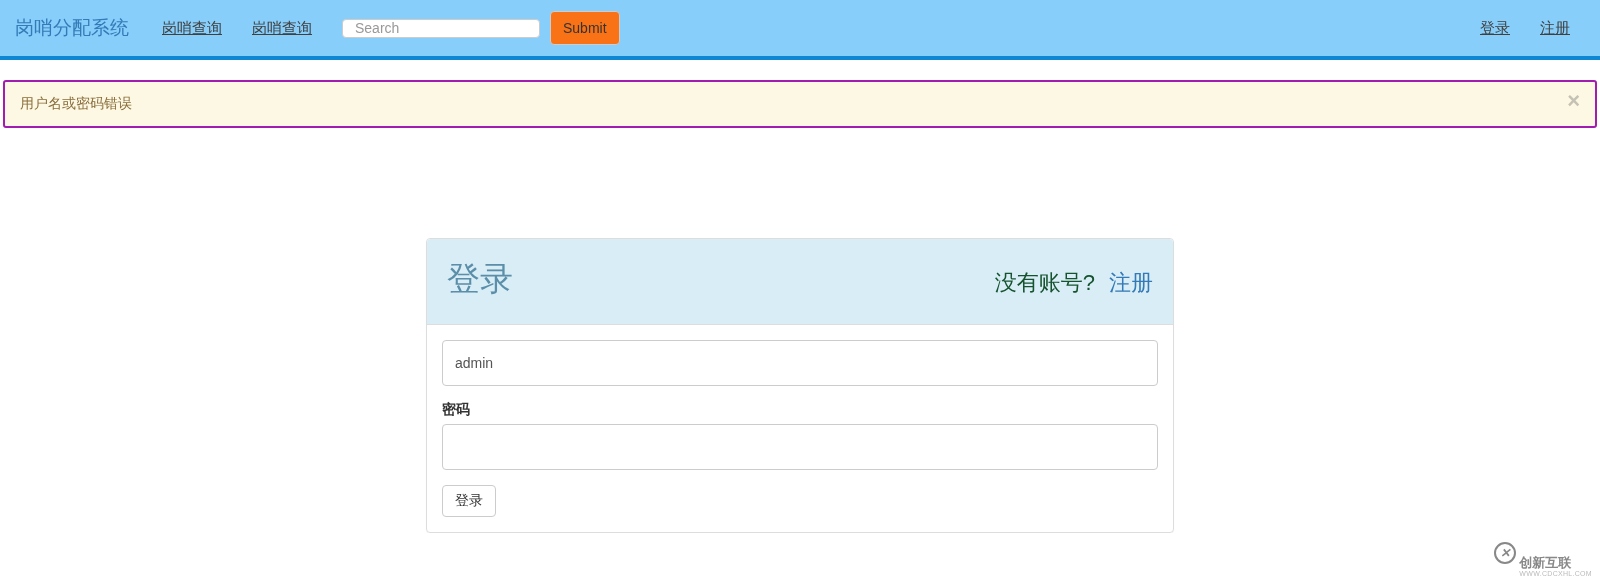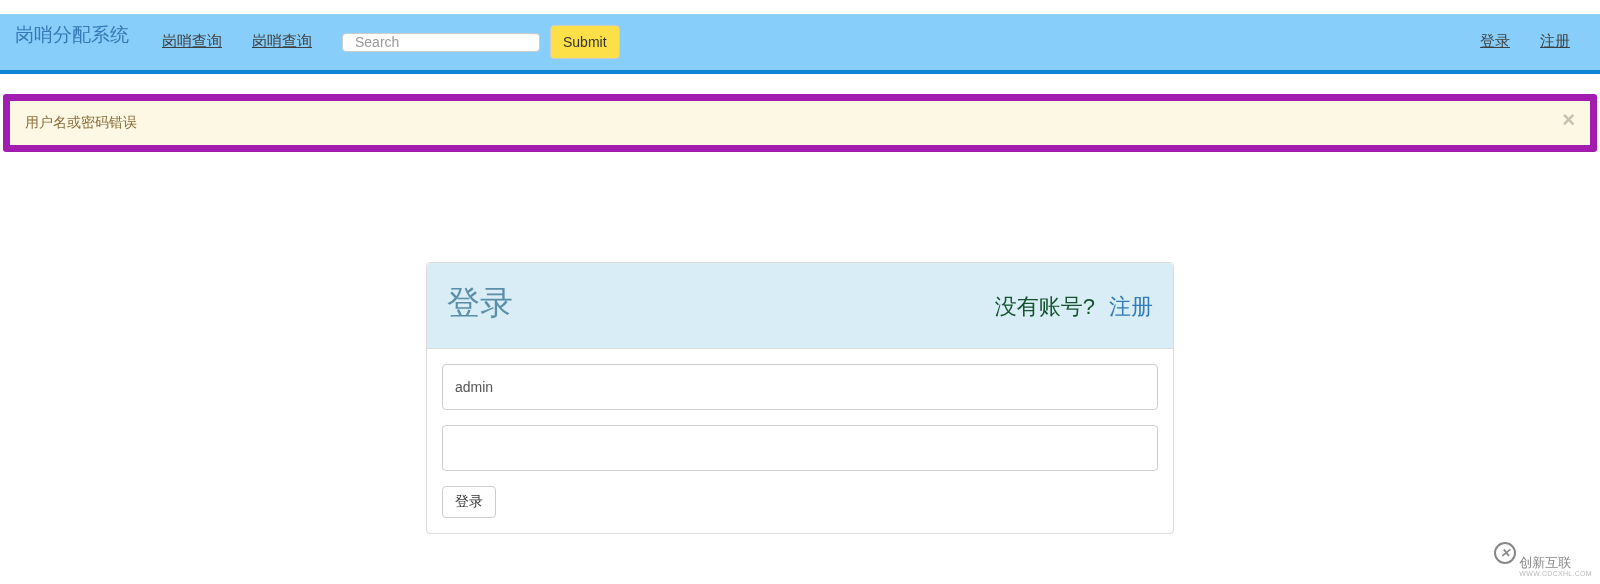--- a/index.html
+++ b/index.html
@@ -10,23 +10,23 @@
     body {
       font-family: "Helvetica Neue", Helvetica, Arial, "Microsoft YaHei", sans-serif;
       font-size: 14px;
       color: #333;
       background: #fff;
     }
     .navbar {
       background: #87cefa;
       border-bottom: 4px solid #0e86d4;
       display: flex;
+      align-items: center;
       padding: 8px 15px;
       min-height: 60px;
-      margin-top: 14px;
     }
     .navbar-brand {
       color: #337ab7;
       font-size: 19px;
       padding-right: 18px;
       cursor: pointer;
     }
     .nav-item {
       color: #404040;
       font-size: 15px;
@@ -49,34 +49,34 @@
       color: #555;
       outline: none;
     }
     .search-input::placeholder {
       color: #999;
     }
     .submit-btn {
       margin-left: 10px;
       height: 34px;
       padding: 6px 12px;
-      background: #fde047;
+      background: #f97316;
       border: 1px solid #ccc;
       border-radius: 4px;
       color: #333;
       font-size: 14px;
       cursor: pointer;
     }
     .navbar-right {
       margin-left: auto;
       display: flex;
     }
     .alert {
       background: #fcf8e3;
-      border: 7px solid #a21caf;
+      border: 2px solid #a21caf;
       color: #8a6d3b;
       padding: 13px 35px 13px 15px;
       margin: 20px 3px 0 3px;
       border-radius: 3px;
       position: relative;
       font-size: 14px;
     }
     .alert-close {
       position: absolute;
       top: 8px;
@@ -179,21 +179,21 @@
       font-weight: bold;
       color: #888;
       font-size: 12px;
       font-style: italic;
     }
     .watermark-text {
       display: flex;
       flex-direction: column;
       line-height: 1.1;
     }
-    .wm-main { color:#888; font-size:13px; font-weight:400;margin-top:28px;}
+    .wm-main { color:#888; font-size:13px; font-weight:700;margin-top:28px;}
     .wm-sub { color:#bbb; font-size:7px; letter-spacing:0.3px;}
   </style>
 </head>
 <body>
 
 <div class="navbar">
   <div class="navbar-brand">岗哨分配系统</div>
   <div class="nav-item">岗哨查询</div>
   <div class="nav-item">岗哨查询</div>
   <div class="search-form">
@@ -218,20 +218,21 @@
       <div class="panel-header-right">
         <span class="no-account">没有账号?</span>
         <span class="register-link">注册</span>
       </div>
     </div>
     <div class="panel-body">
       <div class="form-group">
         <input type="text" class="form-control" value="admin" style="">
       </div>
       <div class="form-group">
+        <label class="form-label">密码</label>
         <input type="password" class="form-control" value="" style="">
       </div>
       <button class="login-btn">登录</button>
     </div>
   </div>
 </div>
 
 <div class="watermark">
   <div class="watermark-icon">✕</div>
   <div class="watermark-text">

